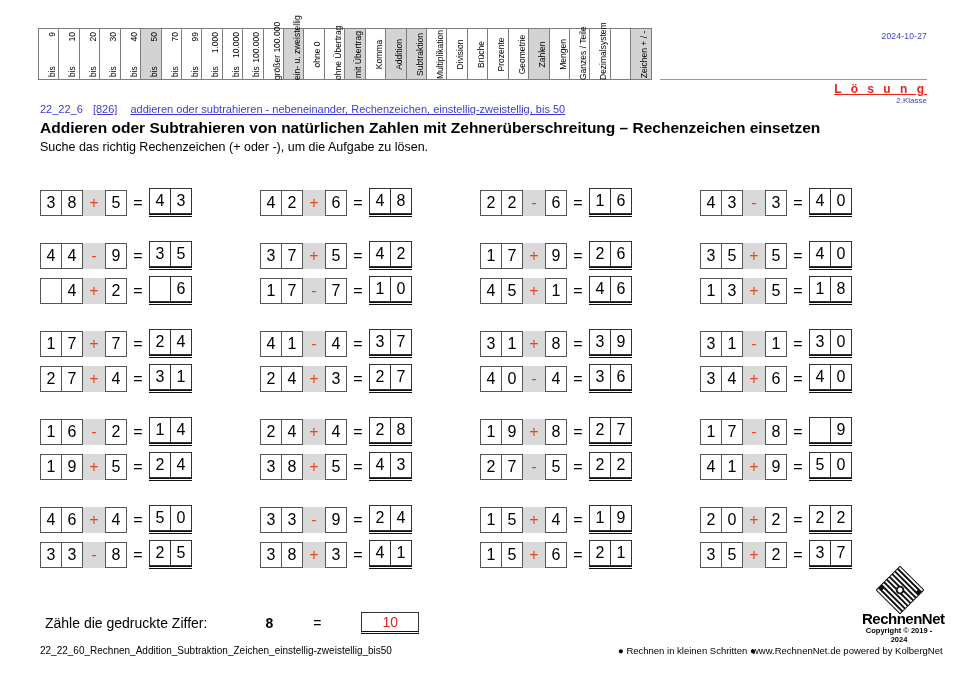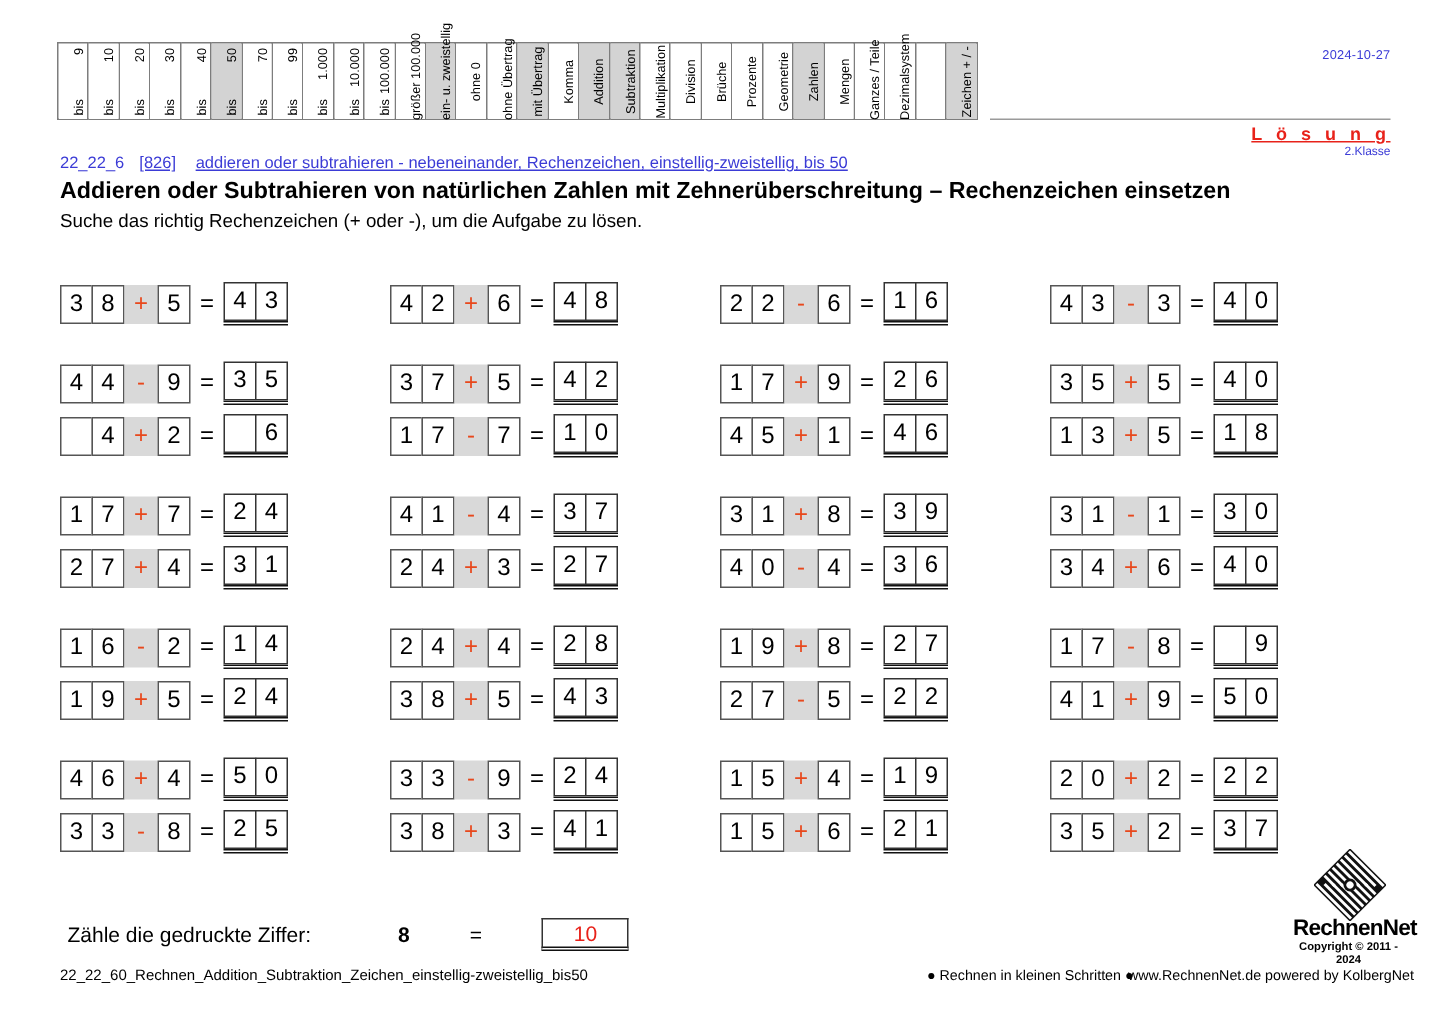--- a/index.html
+++ b/index.html
@@ -812,14 +812,14 @@
         <rect x="-34" y="-10" width="44" height="4"></rect>
         <rect x="-34" y="-2" width="36" height="4"></rect>
         <rect x="-34" y="6" width="28" height="4"></rect>
         <rect x="-34" y="14" width="20" height="4"></rect>
       </g>
       <circle cx="0" cy="0" r="9" fill="#111"></circle>
       <circle cx="0" cy="0" r="5" fill="#fff"></circle>
     </g>
   </svg>
   <div id="logo-text">RechnenNet</div>
-  <div id="logo-copy">Copyright © 2011 - 2024</div>
+  <div id="logo-copy">Copyright © 2019 - 2024</div>
 </div>
 
 </body></html>

